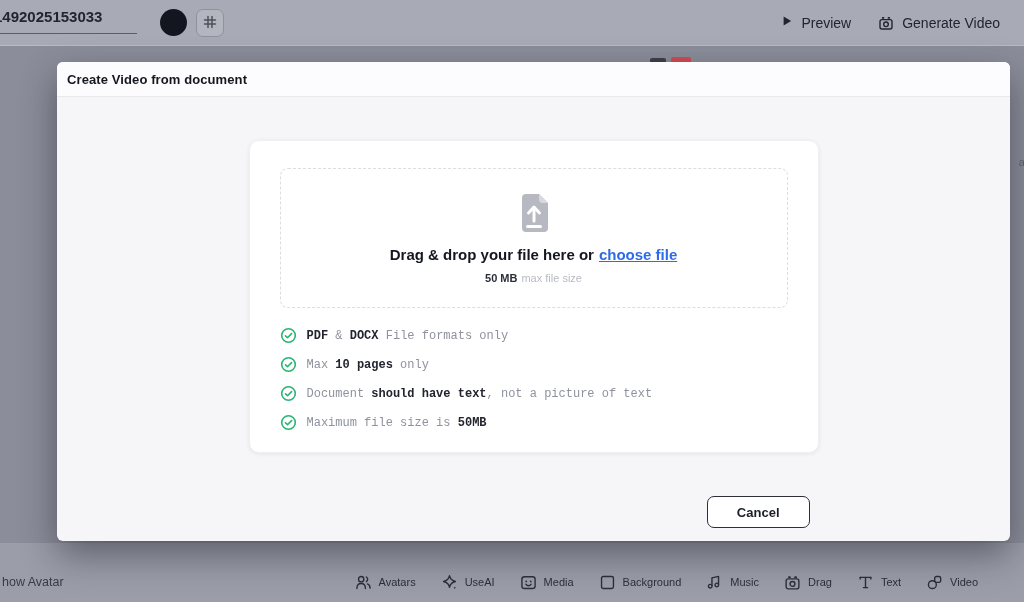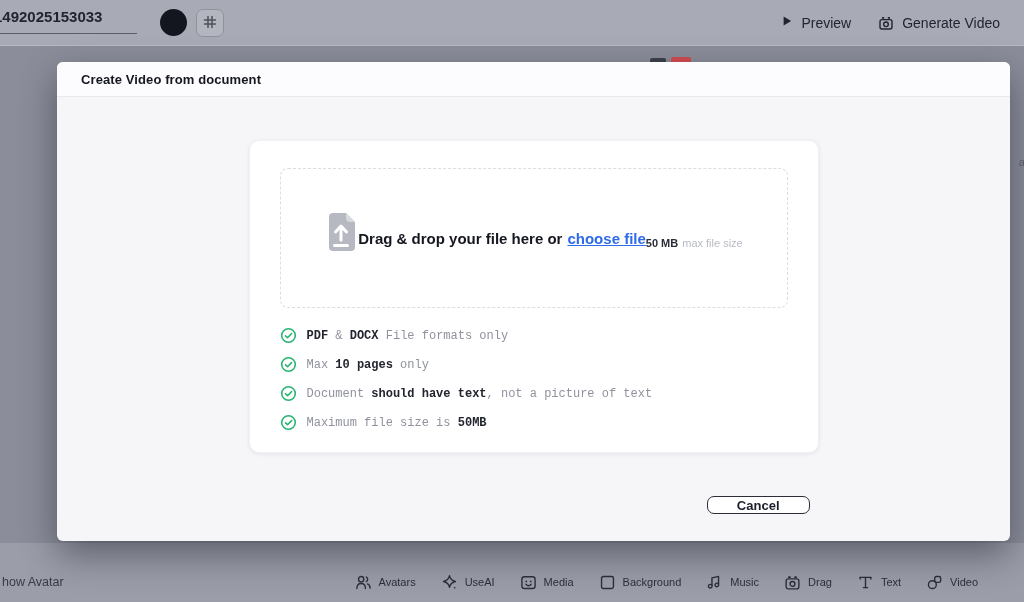--- a/index.html
+++ b/index.html
@@ -22,36 +22,36 @@
   .tb-btn{display:flex;align-items:flex-start;gap:8px;font-size:14px;font-weight:500;color:#22252f;background:none;border:none;cursor:pointer;font-family:inherit;}
   .tb-btn .ico{display:flex;align-items:center;color:#22252f;}
 
   
   .frag-dark{position:absolute;left:650px;top:58px;width:16px;height:5px;background:#3c404b;border-radius:2px;z-index:3;}
   .frag-red{position:absolute;left:671px;top:57px;width:20px;height:7px;background:var(--frag-red);border-radius:2px;opacity:.9;z-index:3;}
   .frag-right{position:absolute;right:-4px;top:156px;font-size:11px;color:#60636e;z-index:3;}
 
   
   .modal{position:absolute;left:57px;top:62px;width:953px;height:479px;background:#f6f6f9;border-radius:6px;box-shadow:0 14px 36px rgba(18,21,32,.45);z-index:5;}
-  .modal-header{height:35px;background:#fcfcfe;border-bottom:1px solid #e8e8ee;border-radius:6px 6px 0 0;display:flex;align-items:center;padding-left:24px;}
+  .modal-header{height:35px;background:#fcfcfe;border-bottom:1px solid #e8e8ee;border-radius:6px 6px 0 0;display:flex;align-items:center;padding-left:10px;}
   .modal-title{font-size:13px;font-weight:700;color:#14171f;letter-spacing:.1px;}
   .modal-body{display:flex;flex-direction:column;align-items:center;}
   .content-col{width:570px;margin-top:43px;display:flex;flex-direction:column;}
   .upload-card{background:#fff;border:1px solid #f0f0f3;border-radius:10px;box-shadow:0 1px 4px rgba(22,25,38,.08);padding:27px 30px 9px;}
-  .dropzone{height:140px;border:1.5px dashed #dcdde3;border-radius:8px;display:flex;flex-direction:row;align-items:center;justify-content:center;cursor:pointer;background:#fff;}
+  .dropzone{height:140px;border:1.5px dashed #dcdde3;border-radius:8px;display:flex;flex-direction:column;align-items:center;justify-content:center;cursor:pointer;background:#fff;}
   .upload-ico{margin-bottom:13px;display:flex;}
   .dz-heading{font-size:15px;font-weight:700;color:#14171f;}
   .choose-link{color:var(--link-blue);text-decoration:underline;margin-left:5px;cursor:pointer;font-weight:700;}
   .dz-size{margin-top:9px;font-size:11px;color:#2b2e38;font-weight:700;}
   .dz-size .suffix{font-weight:400;color:#b9bbc4;margin-left:4px;}
   .checklist{list-style:none;margin:19px 0 0;}
   .checklist li{display:flex;align-items:center;gap:10px;margin-bottom:12px;font-size:12px;color:#8f929d;font-family:Liberation Mono, monospace;}
   .checklist .check-ico{display:flex;color:var(--check-green);flex:none;}
   .checklist .seg-b{font-weight:700;color:#22252f;}
-  .cancel-btn{align-self:flex-end;margin:43px 9px 0 0;height:18px;padding:0 29px;background:#fff;border:1.5px solid #2c2f3a;border-radius:7px;font-size:13px;font-weight:700;color:#1b1e28;cursor:pointer;font-family:inherit;}
+  .cancel-btn{align-self:flex-end;margin:43px 9px 0 0;height:32px;padding:0 29px;background:#fff;border:1.5px solid #2c2f3a;border-radius:7px;font-size:13px;font-weight:700;color:#1b1e28;cursor:pointer;font-family:inherit;}
 
   
   .bottombar{position:absolute;left:0;top:543px;width:1024px;height:68px;background:#9b9ea9;display:flex;align-items:center;padding-top:10px;z-index:2;}
   .bb-left{margin-left:2px;font-size:12.5px;color:#383c47;white-space:nowrap;}
   .bb-items{margin-left:auto;margin-right:46px;display:flex;gap:25px;align-items:center;}
   .tool-item{display:flex;align-items:center;gap:7px;font-size:11px;color:#2b2f3a;cursor:pointer;white-space:nowrap;}
   .tool-item .ico{display:flex;color:#2b2f3a;}
 </style>
 </head>
 <body>

